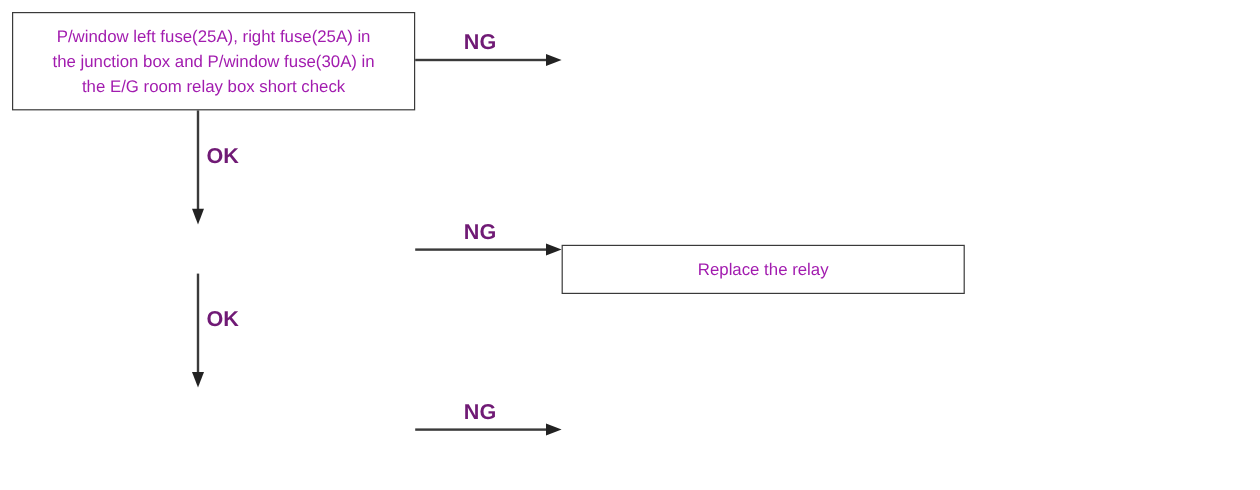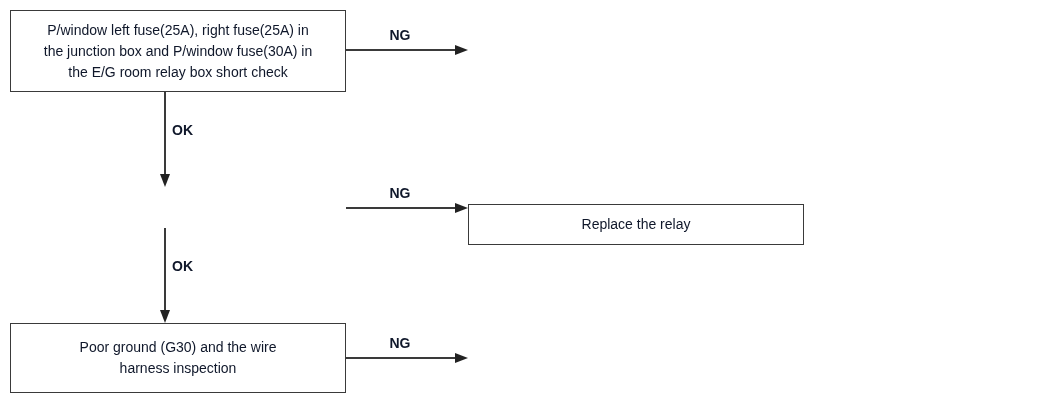--- a/index.html
+++ b/index.html
@@ -19,21 +19,21 @@
     position: absolute;
     box-sizing: border-box;
     border: 1.5px solid #3a3a3a;
     background: #ffffff;
     display: flex;
     align-items: center;
     justify-content: center;
     text-align: center;
     font-size: 14px;
     line-height: 21px;
-    color: #0f172a;
+    color: #a21caf;
     white-space: pre-line;
     padding: 2px 16px;
   }
   .hline {
     position: absolute;
     height: 1.5px;
     background: #3a3a3a;
   }
   .vline {
     position: absolute;
@@ -49,24 +49,24 @@
   }
   .ah-down {
     position: absolute;
     width: 0; height: 0;
     border-left: 5px solid transparent;
     border-right: 5px solid transparent;
     border-top: 13px solid #222222;
   }
   .edge-label {
     position: absolute;
-    font-size: 14px;
+    font-size: 18px;
     font-weight: bold;
     line-height: 16px;
-    color: #0f172a;
+    color: #701a75;
   }
   .ng-label { width: 50px; text-align: center; }
 
   
   #node-step1 { left: 10px;  top: 10px;  width: 336px; height: 82px; }
   #node-step2 { left: 10px;  top: 187px; width: 336px; height: 41px; }
   #node-step3 { left: 10px;  top: 323px; width: 336px; height: 70px; }
   
   #node-action1 { left: 468px; top: 29px;  width: 336px; height: 42px; }
   #node-action2 { left: 468px; top: 187px; width: 336px; height: 41px; margin-top: 17px; }
@@ -97,22 +97,20 @@
 </head>
 <body>
 
 <div class="canvas">
 
   <div class="node" id="node-step1">P/window left fuse(25A), right fuse(25A) in
 the junction box and P/window fuse(30A) in
 the E/G room relay box short check</div>
 
 
-  <div class="node" id="node-step3">Poor ground (G30) and the wire
-harness inspection</div>
 
 
   <div class="node" id="node-action2">Replace the relay</div>
 
 
   <div class="hline" id="hline1"></div>
   <div class="ah-right" id="ah1"></div>
   <div class="edge-label ng-label" id="ng1">NG</div>
 
   <div class="vline" id="vline1"></div>

